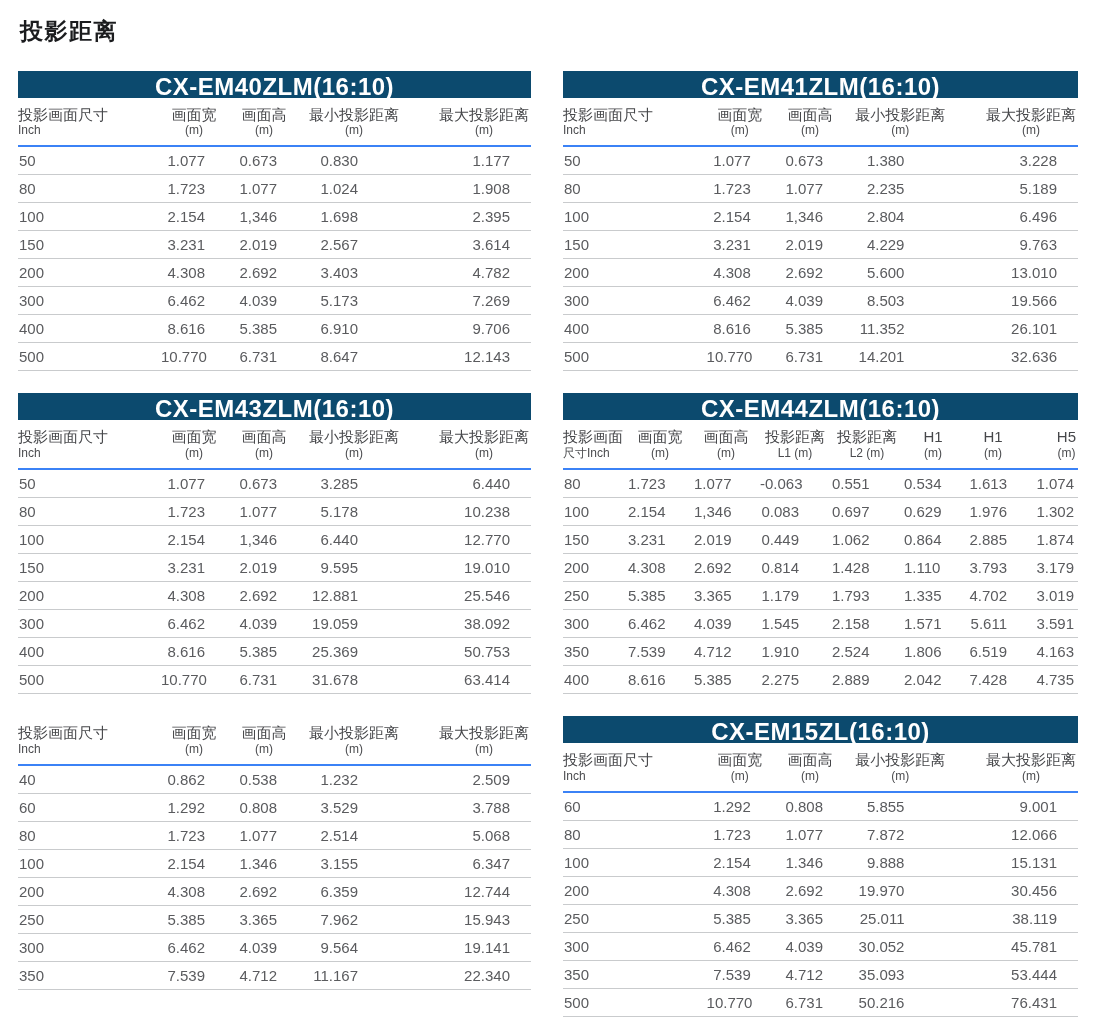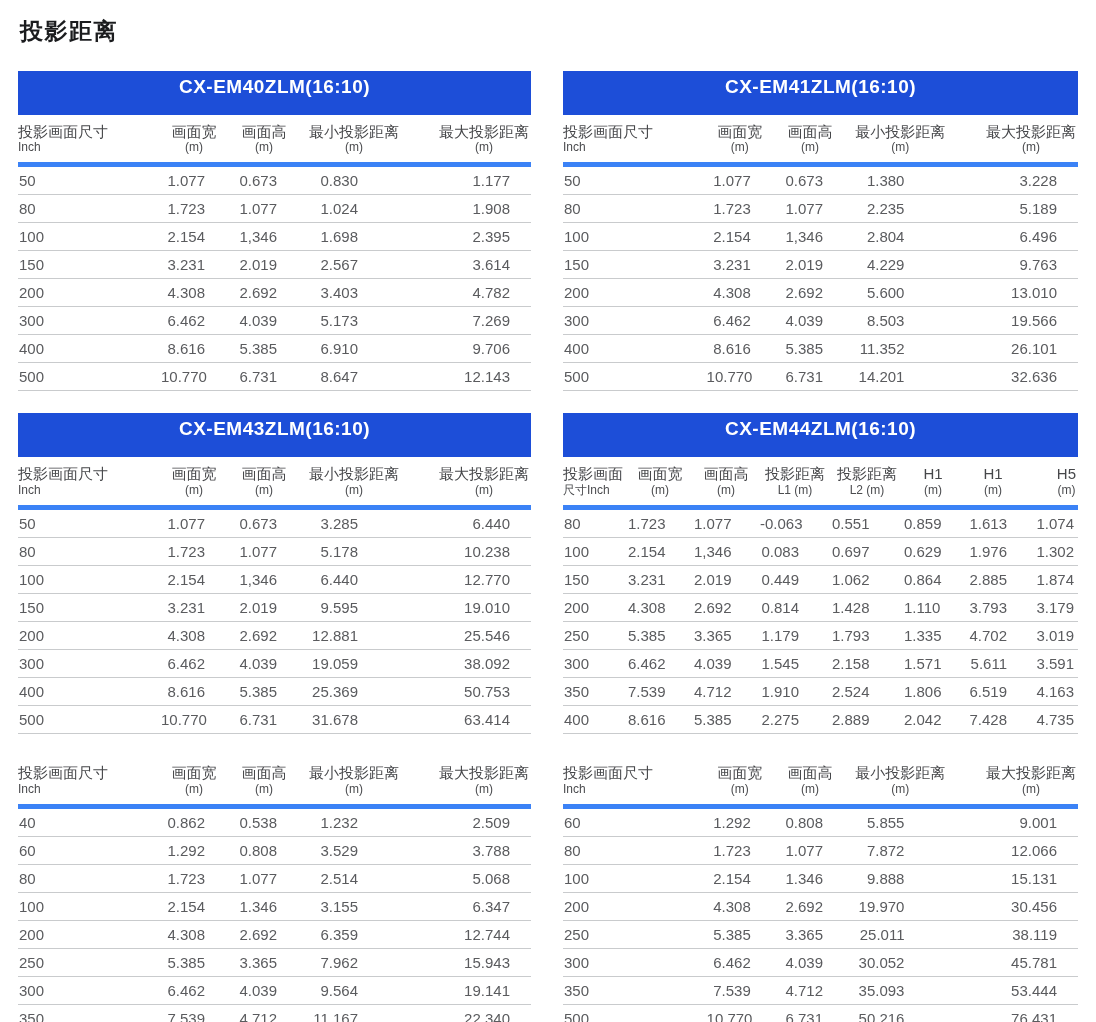--- a/index.html
+++ b/index.html
@@ -12,27 +12,27 @@
   .page-title{
     margin:0 0 0 2px;font-size:23px;font-weight:bold;color:#1b1c1e;
     letter-spacing:1.5px;line-height:1.2;
   }
   .grid{
     display:grid;grid-template-columns:513px 515px;
     column-gap:32px;row-gap:22px;align-items:start;margin-top:25px;
   }
   .tbl-block{width:100%;}
   .bar{
-    height:44px;line-height:32px;background:#1d4ed8;color:#ffffff;
-    text-align:center;font-size:19px;font-weight:600;letter-spacing:0.5px;
+    height:27px;line-height:32px;background:#0c4a6e;color:#ffffff;
+    text-align:center;font-size:24px;font-weight:600;letter-spacing:0.5px;
   }
   table{border-collapse:collapse;table-layout:fixed;width:100%;}
   th{
     vertical-align:top;text-align:center;font-weight:normal;
-    padding:8px 0 7px 0;border-bottom:5px solid #3b82f6;margin-left:30px;
+    padding:8px 0 7px 0;border-bottom:2px solid #3b82f6;margin-left:30px;
   }
   th.c0{text-align:left;}
   .cols5 th.c4{text-align:right;padding-right:2px;}
   .cols8 th.c7{text-align:right;padding-right:2px;}
   .hblk{display:inline-block;text-align:center;}
   th.c0 .hblk{text-align:left;}
   .hl1{display:block;font-size:15px;color:#46474a;line-height:1.18;}
   .hl2{display:block;font-size:12px;color:#4b4c4f;line-height:1.25;}
   td{
     height:25px;font-size:15px;color:#5a5b5e;
@@ -340,21 +340,21 @@
               <th class="c7"><span class="hblk"><span class="hl1">H5</span><span class="hl2">(m)</span></span></th>
             </tr>
           </thead>
           <tbody>
             <tr>
               <td class="c0">80</td>
               <td class="c1">1.723</td>
               <td class="c2">1.077</td>
               <td class="c3">-0.063</td>
               <td class="c4">0.551</td>
-              <td class="c5">0.859</td>
+              <td class="c5">0.534</td>
               <td class="c6">1.613</td>
               <td class="c7">1.074</td>
             </tr>
             <tr>
               <td class="c0">100</td>
               <td class="c1">2.154</td>
               <td class="c2">1,346</td>
               <td class="c3">0.083</td>
               <td class="c4">0.697</td>
               <td class="c5">0.629</td>
@@ -498,20 +498,21 @@
               <td class="c1">7.539</td>
               <td class="c2">4.712</td>
               <td class="c3">11.167</td>
               <td class="c4">22.340</td>
             </tr>
           </tbody>
         </table>
     </section>
 
     <section class="tbl-block">
+      <div class="bar">CX-EM15ZL(16:10)</div>
       <table class="cols5">
           <colgroup>
             <col>
             <col>
             <col>
             <col>
             <col>
           </colgroup>
           <thead>
             <tr>

